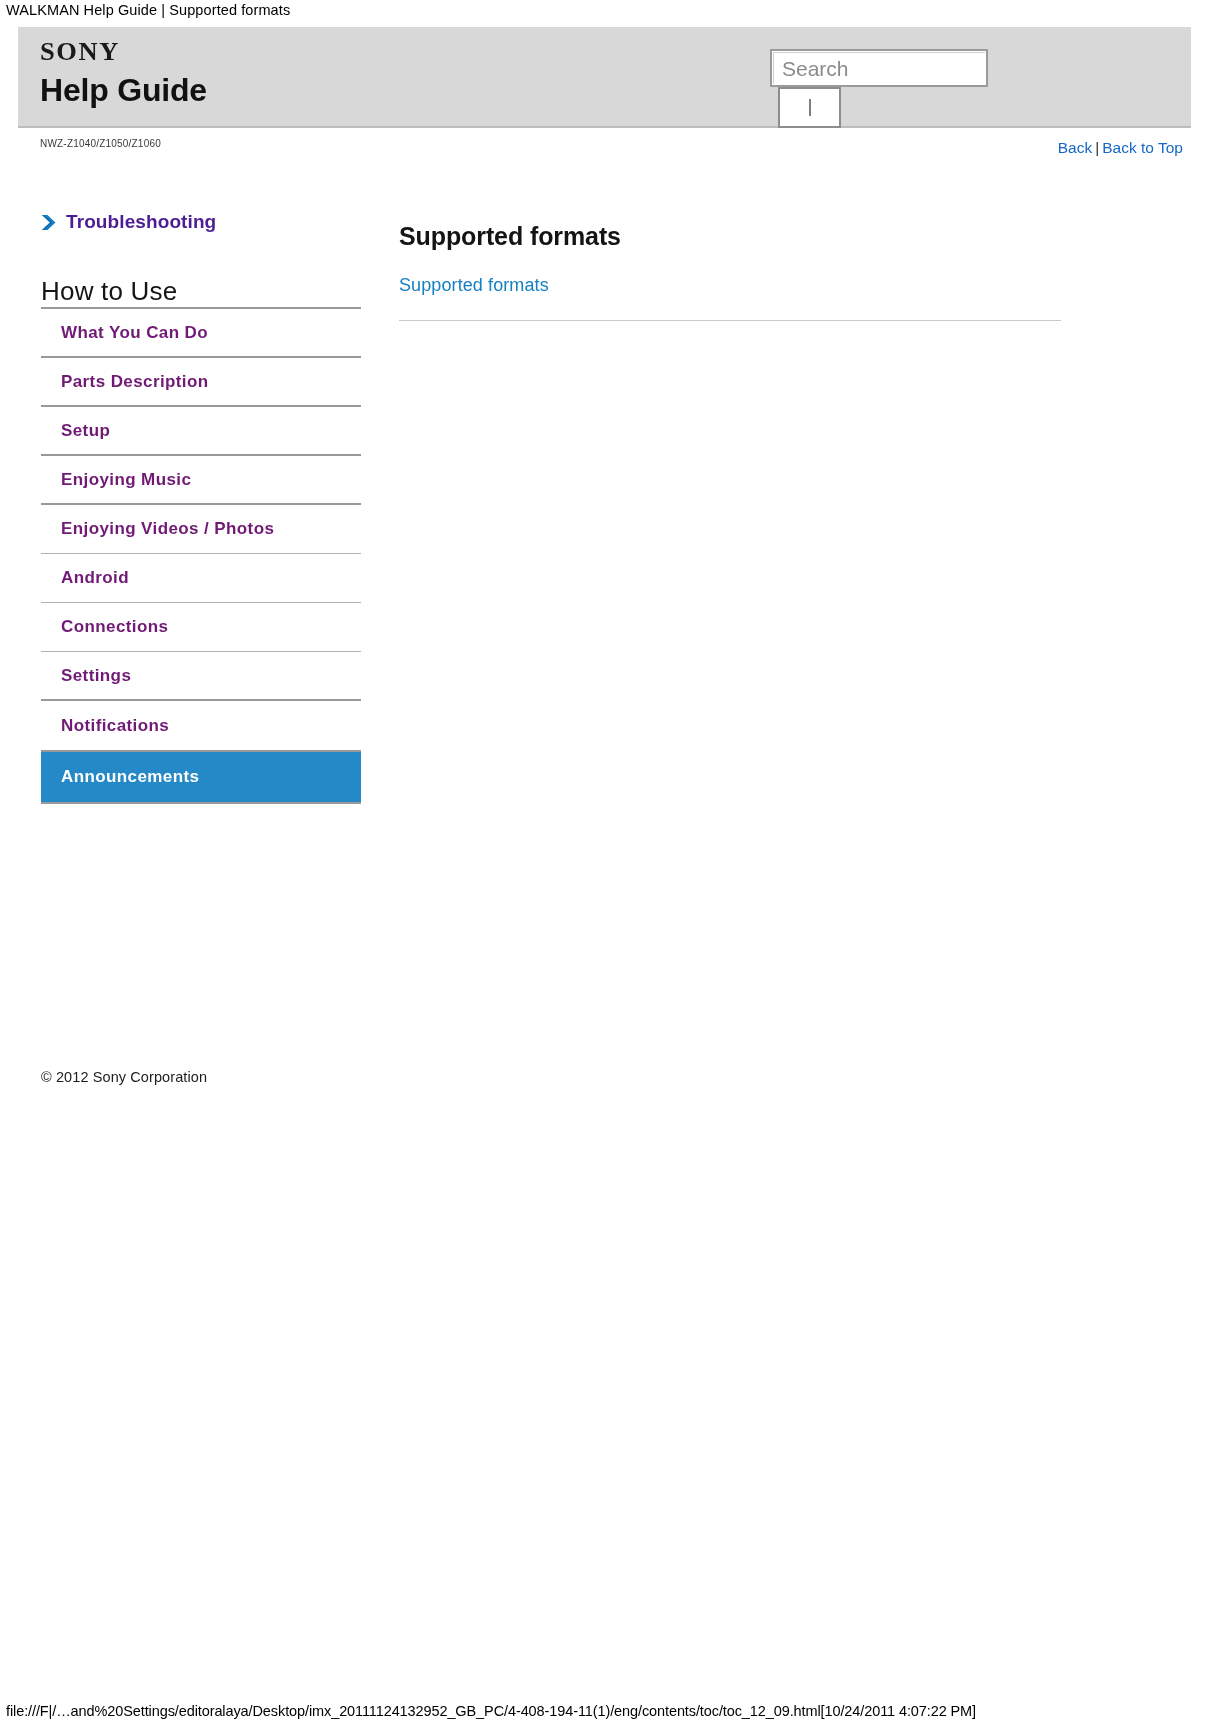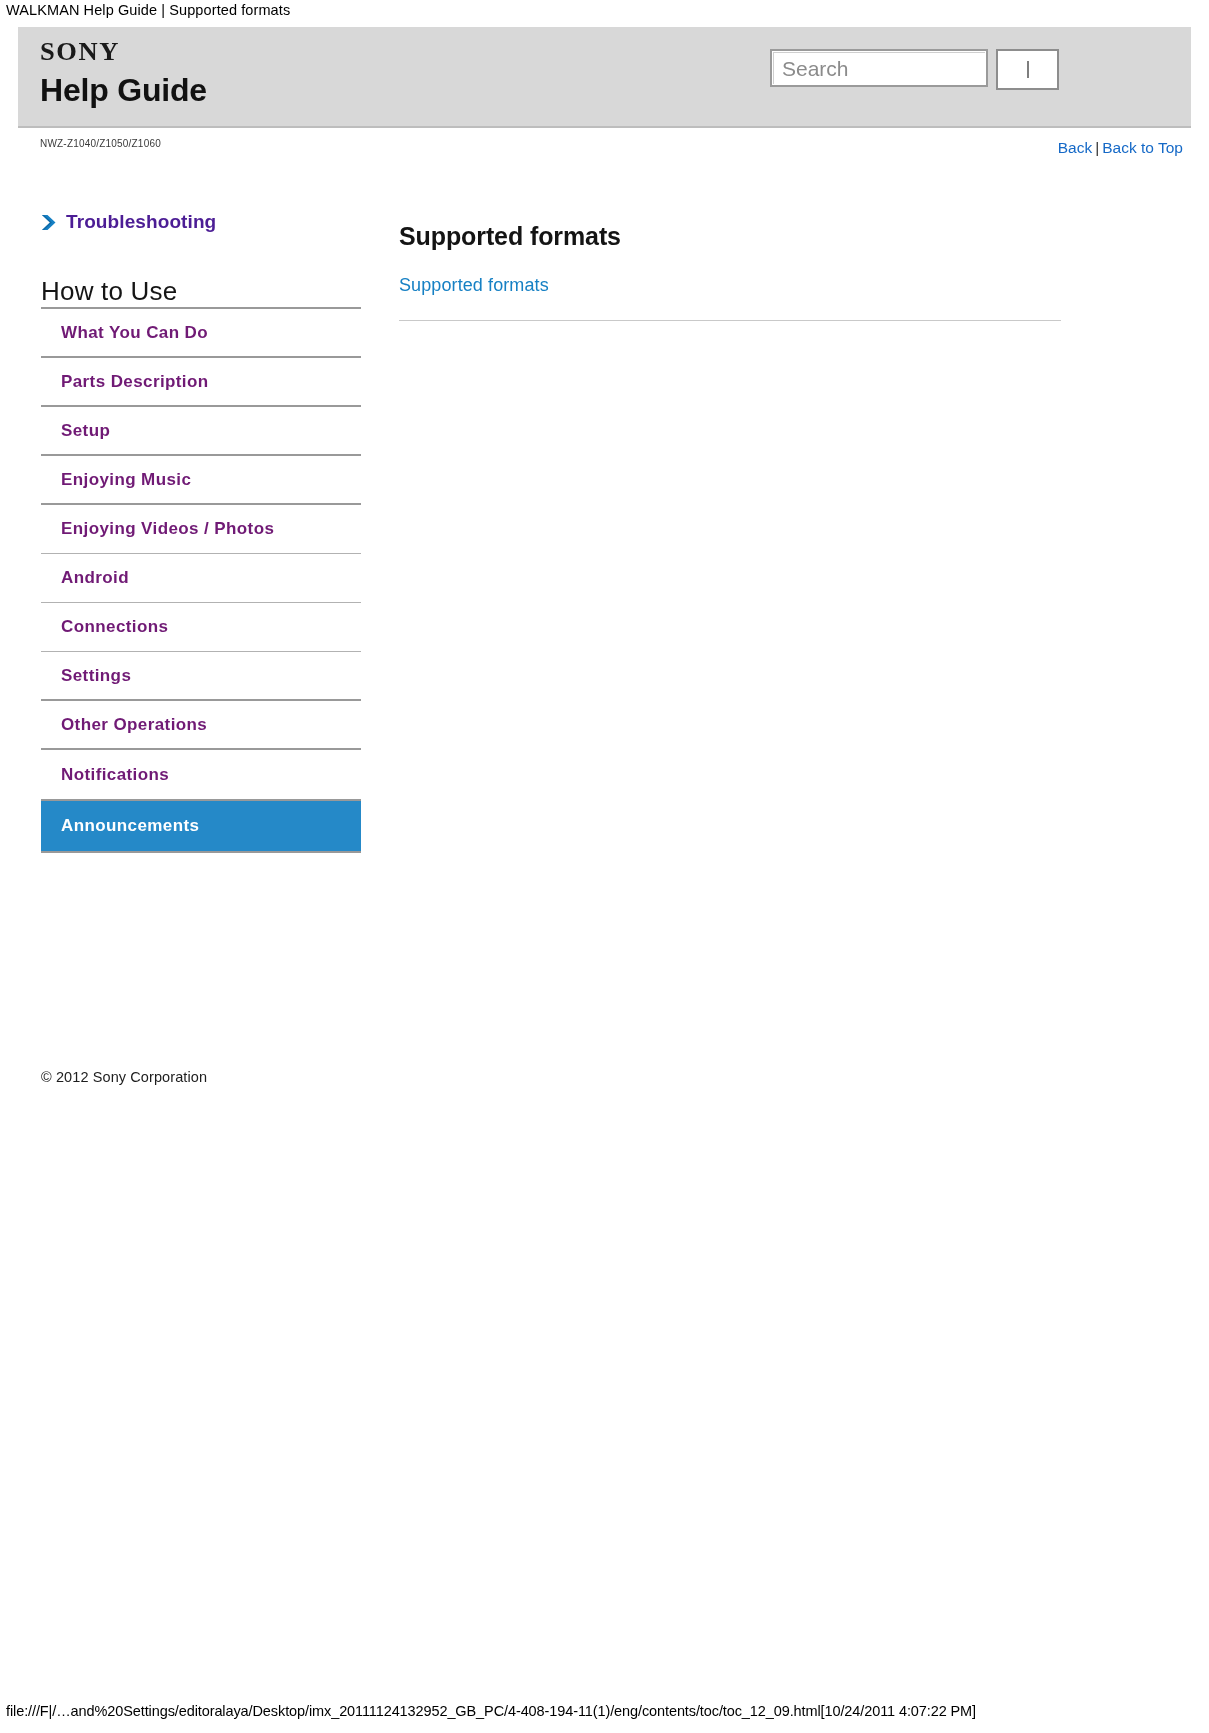--- a/index.html
+++ b/index.html
@@ -64,20 +64,21 @@
     letter-spacing: -0.2px;
   }
 
   
   .search-wrap {
     position: absolute;
     top: 22px;
     left: 752px;
     display: flex;
     align-items: flex-start;
+    flex-direction: column;
   }
   .search-input-shell {
     width: 218px;
     height: 38px;
     border: 2px solid #9a9a9a;
     background: #ffffff;
     box-sizing: border-box;
     padding: 1px;
   }
   .search-input-shell .inner {
@@ -313,23 +314,20 @@
     </div>
     <div class="nav-item thin">
       <span>Android</span>
     </div>
     <div class="nav-item thin">
       <span>Connections</span>
     </div>
     <div class="nav-item">
       <span>Settings</span>
     </div>
-    <div class="nav-item">
-      <span>Other Operations</span>
-    </div>
     <div class="nav-item last-plain">
       <span>Notifications</span>
     </div>
     <div class="nav-item selected">
       <span>Announcements</span>
     </div>
   </div>
 </div>
 
 <div class="copyright">© 2012 Sony Corporation</div>

